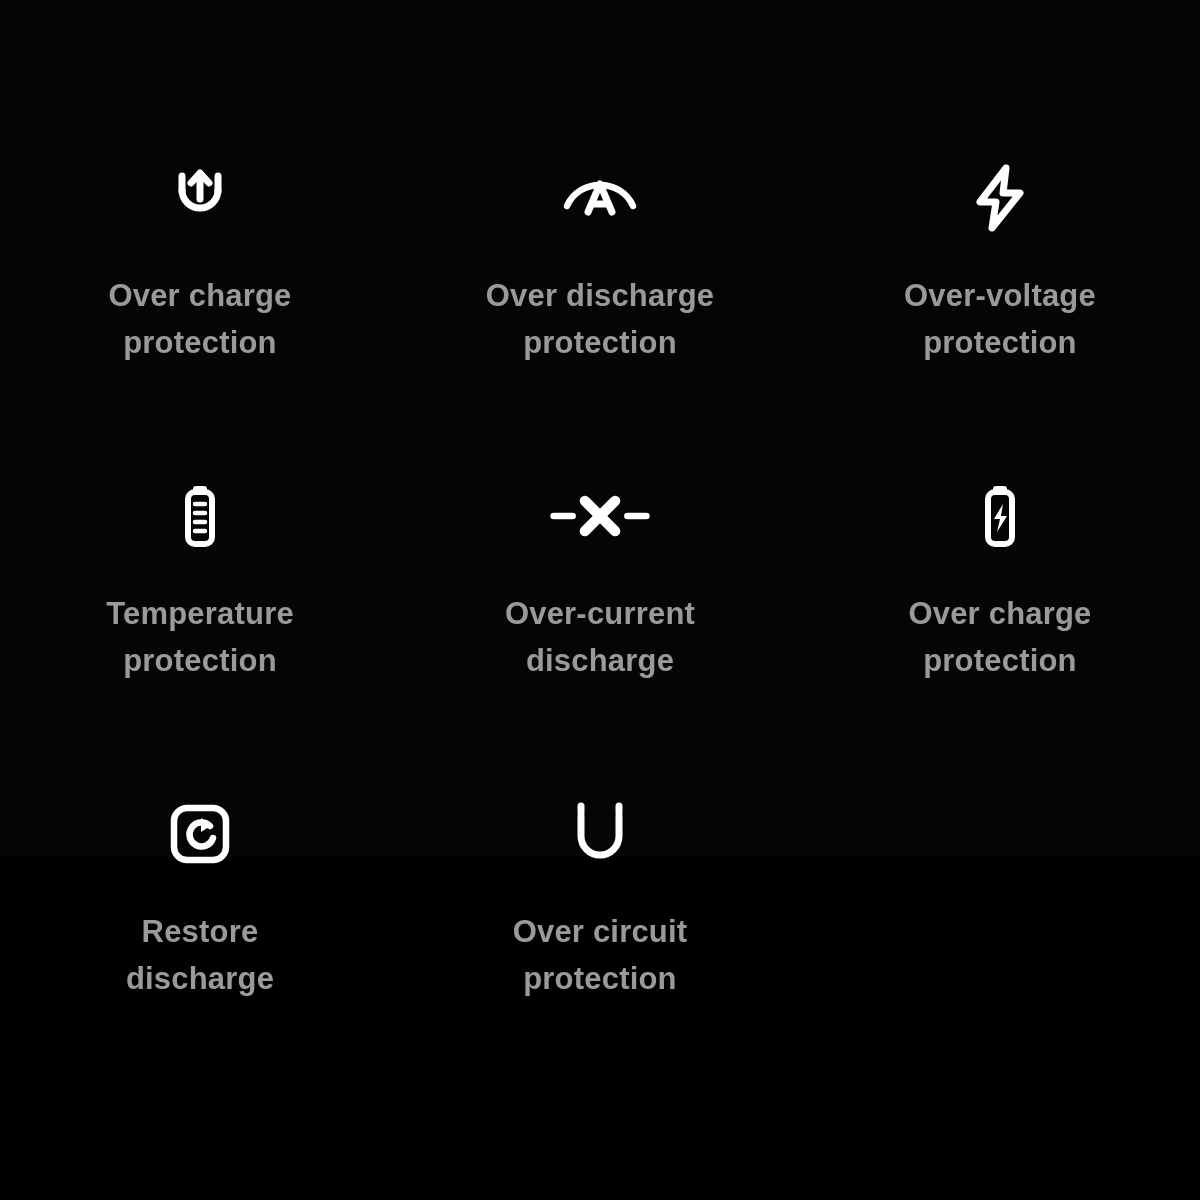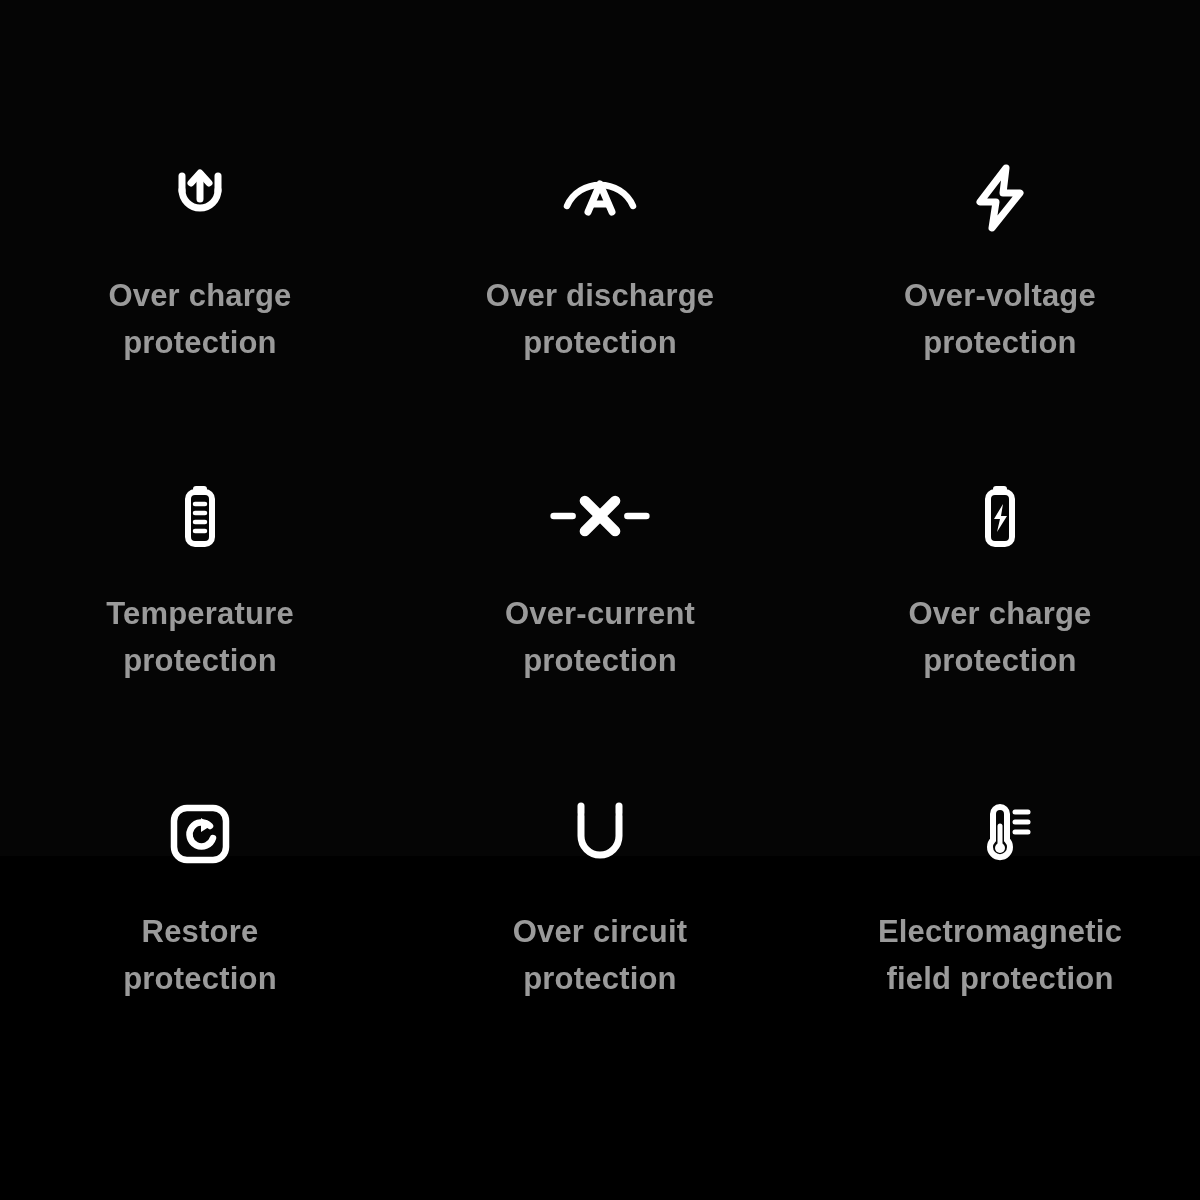--- a/index.html
+++ b/index.html
@@ -119,21 +119,21 @@
     <div class="cell">
       <div class="icon-wrap">
         <svg width="110" height="60" viewBox="0 0 110 60">
           <line x1="6" y1="30" x2="26" y2="30" stroke="#ffffff" stroke-width="7" stroke-linecap="round"></line>
           <line x1="84" y1="30" x2="104" y2="30" stroke="#ffffff" stroke-width="7" stroke-linecap="round"></line>
           <line x1="39" y1="14" x2="71" y2="46" stroke="#ffffff" stroke-width="11" stroke-linecap="round"></line>
           <line x1="71" y1="14" x2="39" y2="46" stroke="#ffffff" stroke-width="11" stroke-linecap="round"></line>
         </svg>
       </div>
       <div class="label">Over-current
-protection</div>
+discharge</div>
     </div>
 
     <div class="cell">
       <div class="icon-wrap">
         <svg width="76" height="76" viewBox="0 0 76 76">
           <rect x="26" y="14" width="24" height="52" rx="7" fill="none" stroke="#ffffff" stroke-width="6"></rect>
           <rect x="31" y="8" width="14" height="6" rx="3" fill="#ffffff"></rect>
           <path d="M41 26 L32 41 L38 41 L35 54 L45 38 L39 38 Z" fill="#ffffff"></path>
         </svg>
       </div>
@@ -143,44 +143,30 @@
 
     <div class="cell">
       <div class="icon-wrap">
         <svg width="76" height="76" viewBox="0 0 76 76">
           <rect x="12" y="12" width="52" height="52" rx="13" fill="none" stroke="#ffffff" stroke-width="6.5"></rect>
           <path d="M48 30 a12 12 0 1 0 3 12" fill="none" stroke="#ffffff" stroke-width="6.5" stroke-linecap="round"></path>
           <path d="M39 22 L50 29 L39 36" fill="#ffffff"></path>
         </svg>
       </div>
       <div class="label">Restore
-protection</div>
+discharge</div>
     </div>
 
     <div class="cell">
       <div class="icon-wrap">
         <svg width="76" height="76" viewBox="0 0 76 76">
           <path d="M19 20 L19 40 a19 19 0 0 0 38 0 L57 20" fill="none" stroke="#ffffff" stroke-width="7" stroke-linecap="round"></path>
           <line x1="19" y1="10" x2="19" y2="17" stroke="#ffffff" stroke-width="7" stroke-linecap="round"></line>
           <line x1="57" y1="10" x2="57" y2="17" stroke="#ffffff" stroke-width="7" stroke-linecap="round"></line>
         </svg>
       </div>
       <div class="label">Over circuit
 protection</div>
     </div>
 
-    <div class="cell">
-      <div class="icon-wrap">
-        <svg width="76" height="76" viewBox="0 0 76 76">
-          <path d="M31 44 L31 18 a7 7 0 0 1 14 0 L45 44 a10 10 0 1 1 -14 0 Z" fill="none" stroke="#ffffff" stroke-width="6"></path>
-          <circle cx="38" cy="52" r="5" fill="#ffffff"></circle>
-          <line x1="38" y1="30" x2="38" y2="48" stroke="#ffffff" stroke-width="5" stroke-linecap="round"></line>
-          <line x1="53" y1="16" x2="66" y2="16" stroke="#ffffff" stroke-width="5" stroke-linecap="round"></line>
-          <line x1="53" y1="26" x2="66" y2="26" stroke="#ffffff" stroke-width="5" stroke-linecap="round"></line>
-          <line x1="53" y1="36" x2="66" y2="36" stroke="#ffffff" stroke-width="5" stroke-linecap="round"></line>
-        </svg>
-      </div>
-      <div class="label">Electromagnetic
-field protection</div>
-    </div>
 
   </div>
 </div>
 
 </body></html>

